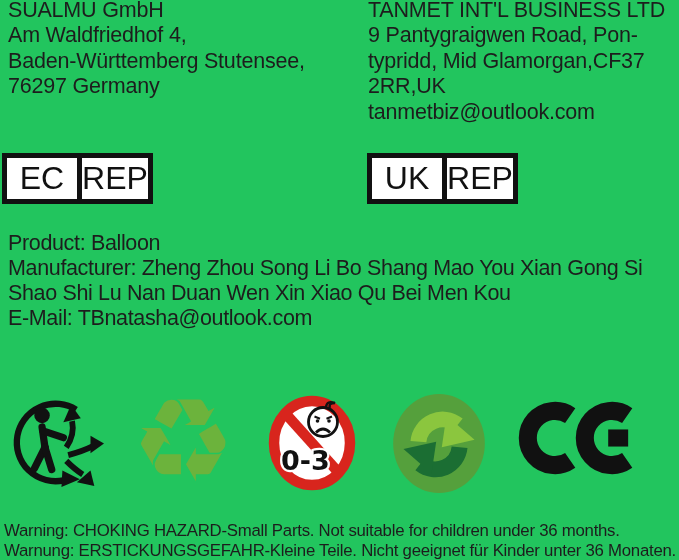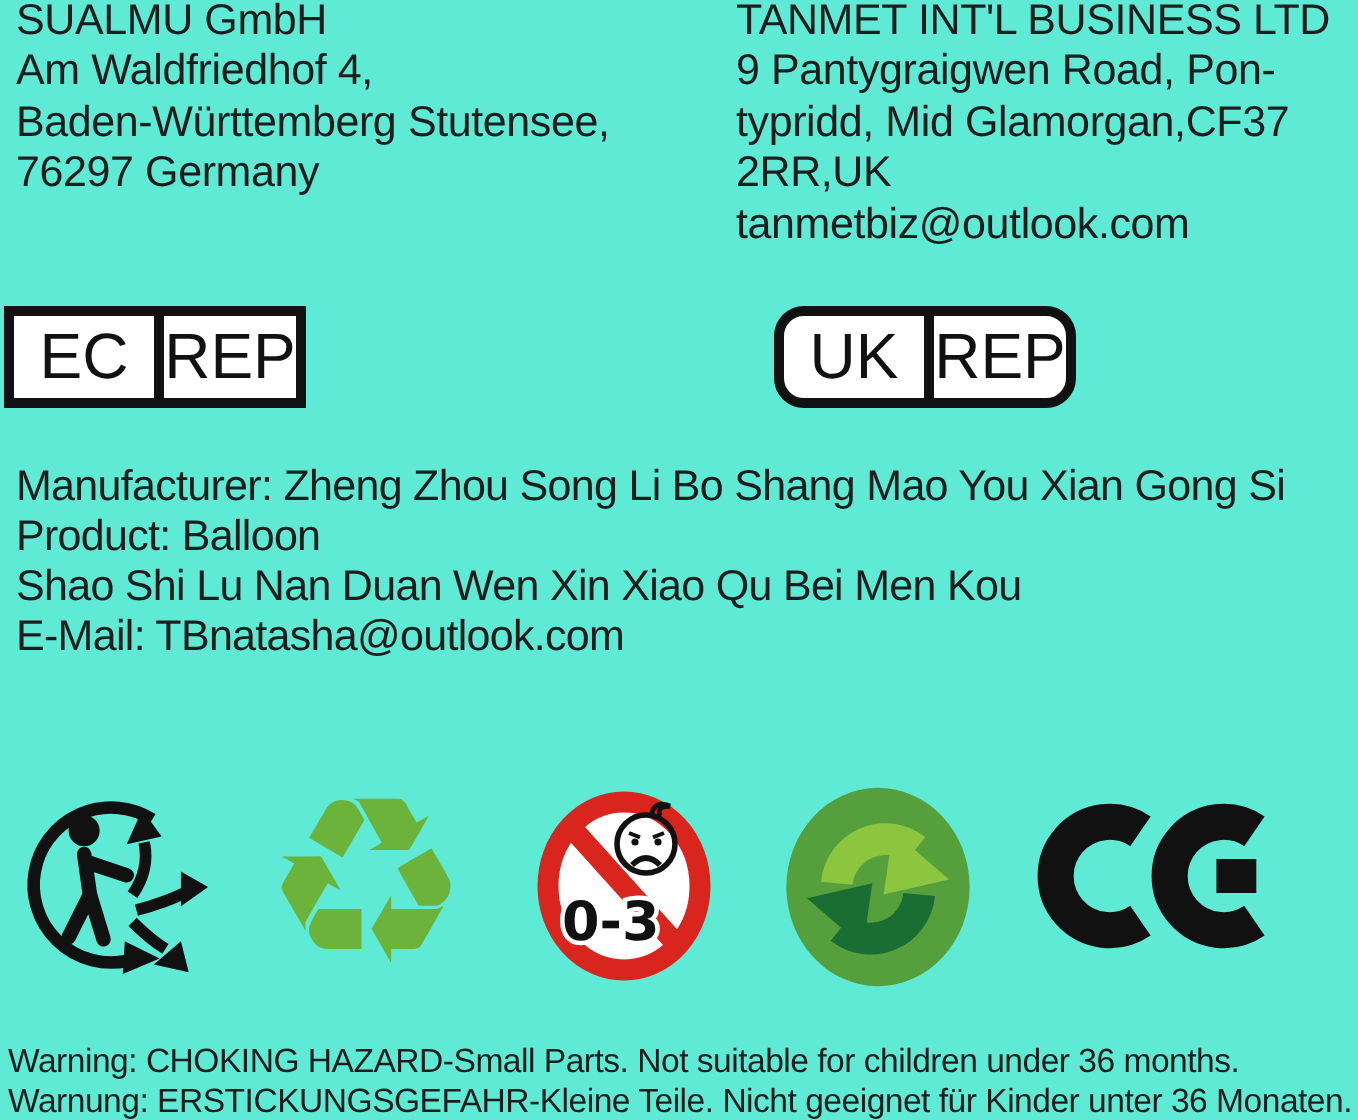--- a/index.html
+++ b/index.html
@@ -1,28 +1,28 @@
 <!DOCTYPE html>
 <html><head>
 <meta charset="utf-8">
 <style>
   html,body{margin:0;padding:0;background:#fff;}
-  .page{position:relative;width:679px;height:560px;background:#5eead4;overflow:hidden;
+  .page{position:relative;width:679px;height:560px;background:#22c55e;overflow:hidden;
         font-family:"Liberation Sans",sans-serif;color:#1d1d1d;}
   .addr{position:absolute;font-size:21.5px;line-height:25.4px;letter-spacing:-0.2px;white-space:nowrap;}
   .addr-left{left:8px;top:-2px;}
   .addr-right{left:368px;top:-2px;}
   .rep-badge{position:absolute;top:153px;width:151px;height:51px;border:5px solid #111;
              box-sizing:border-box;display:flex;background:#fff;}
   .rep-badge .cell{display:flex;align-items:center;justify-content:center;
                    font-size:32px;letter-spacing:0;color:#111;}
   .rep-badge .cell-left{width:70px;}
   .rep-badge .cell-right{flex:1;border-left:5px solid #111;}
   .badge-ec{left:2px;}
-  .badge-uk{left:387px;border-radius:15px;}
+  .badge-uk{left:367px;}
   .product{position:absolute;left:8px;top:231px;font-size:21.5px;line-height:25px;
            letter-spacing:-0.35px;white-space:nowrap;}
   .warnings{position:absolute;left:4px;top:521px;font-size:16.8px;line-height:20.3px;
             letter-spacing:-0.25px;white-space:nowrap;}
   .icon{position:absolute;}
   svg{overflow:visible;display:block;}
   .made-in{position:absolute;left:512px;top:485px;width:132px;text-align:center;
            font-size:19.5px;color:#1d1d1d;letter-spacing:-0.2px;}
   .recycle-text{font-family:"DejaVu Sans",sans-serif;}
 </style>
@@ -50,22 +50,22 @@
     <div class="cell cell-left">EC</div>
     <div class="cell cell-right">REP</div>
   </div>
 
   <div class="rep-badge badge-uk">
     <div class="cell cell-left">UK</div>
     <div class="cell cell-right">REP</div>
   </div>
 
   <div class="product">
+    <div>Product: Balloon</div>
     <div>Manufacturer: Zheng Zhou Song Li Bo Shang Mao You Xian Gong Si</div>
-    <div>Product: Balloon</div>
     <div>Shao Shi Lu Nan Duan Wen Xin Xiao Qu Bei Men Kou</div>
     <div>E-Mail: TBnatasha@outlook.com</div>
   </div>
 
   <div class="icon" style="left:13px;top:389px;">
     <svg width="92" height="107" viewBox="0 0 95 110">
       <path d="M65.2 21.1 A40 40 0 1 0 52.3 94.1" fill="none" stroke="#111" stroke-width="6.5"></path>
       <polygon points="50,101 51,84 69,93" fill="#111"></polygon>
       <circle cx="30" cy="27" r="8" fill="#111"></circle>
       <g stroke="#111" stroke-width="7.5" stroke-linecap="round" fill="none">

